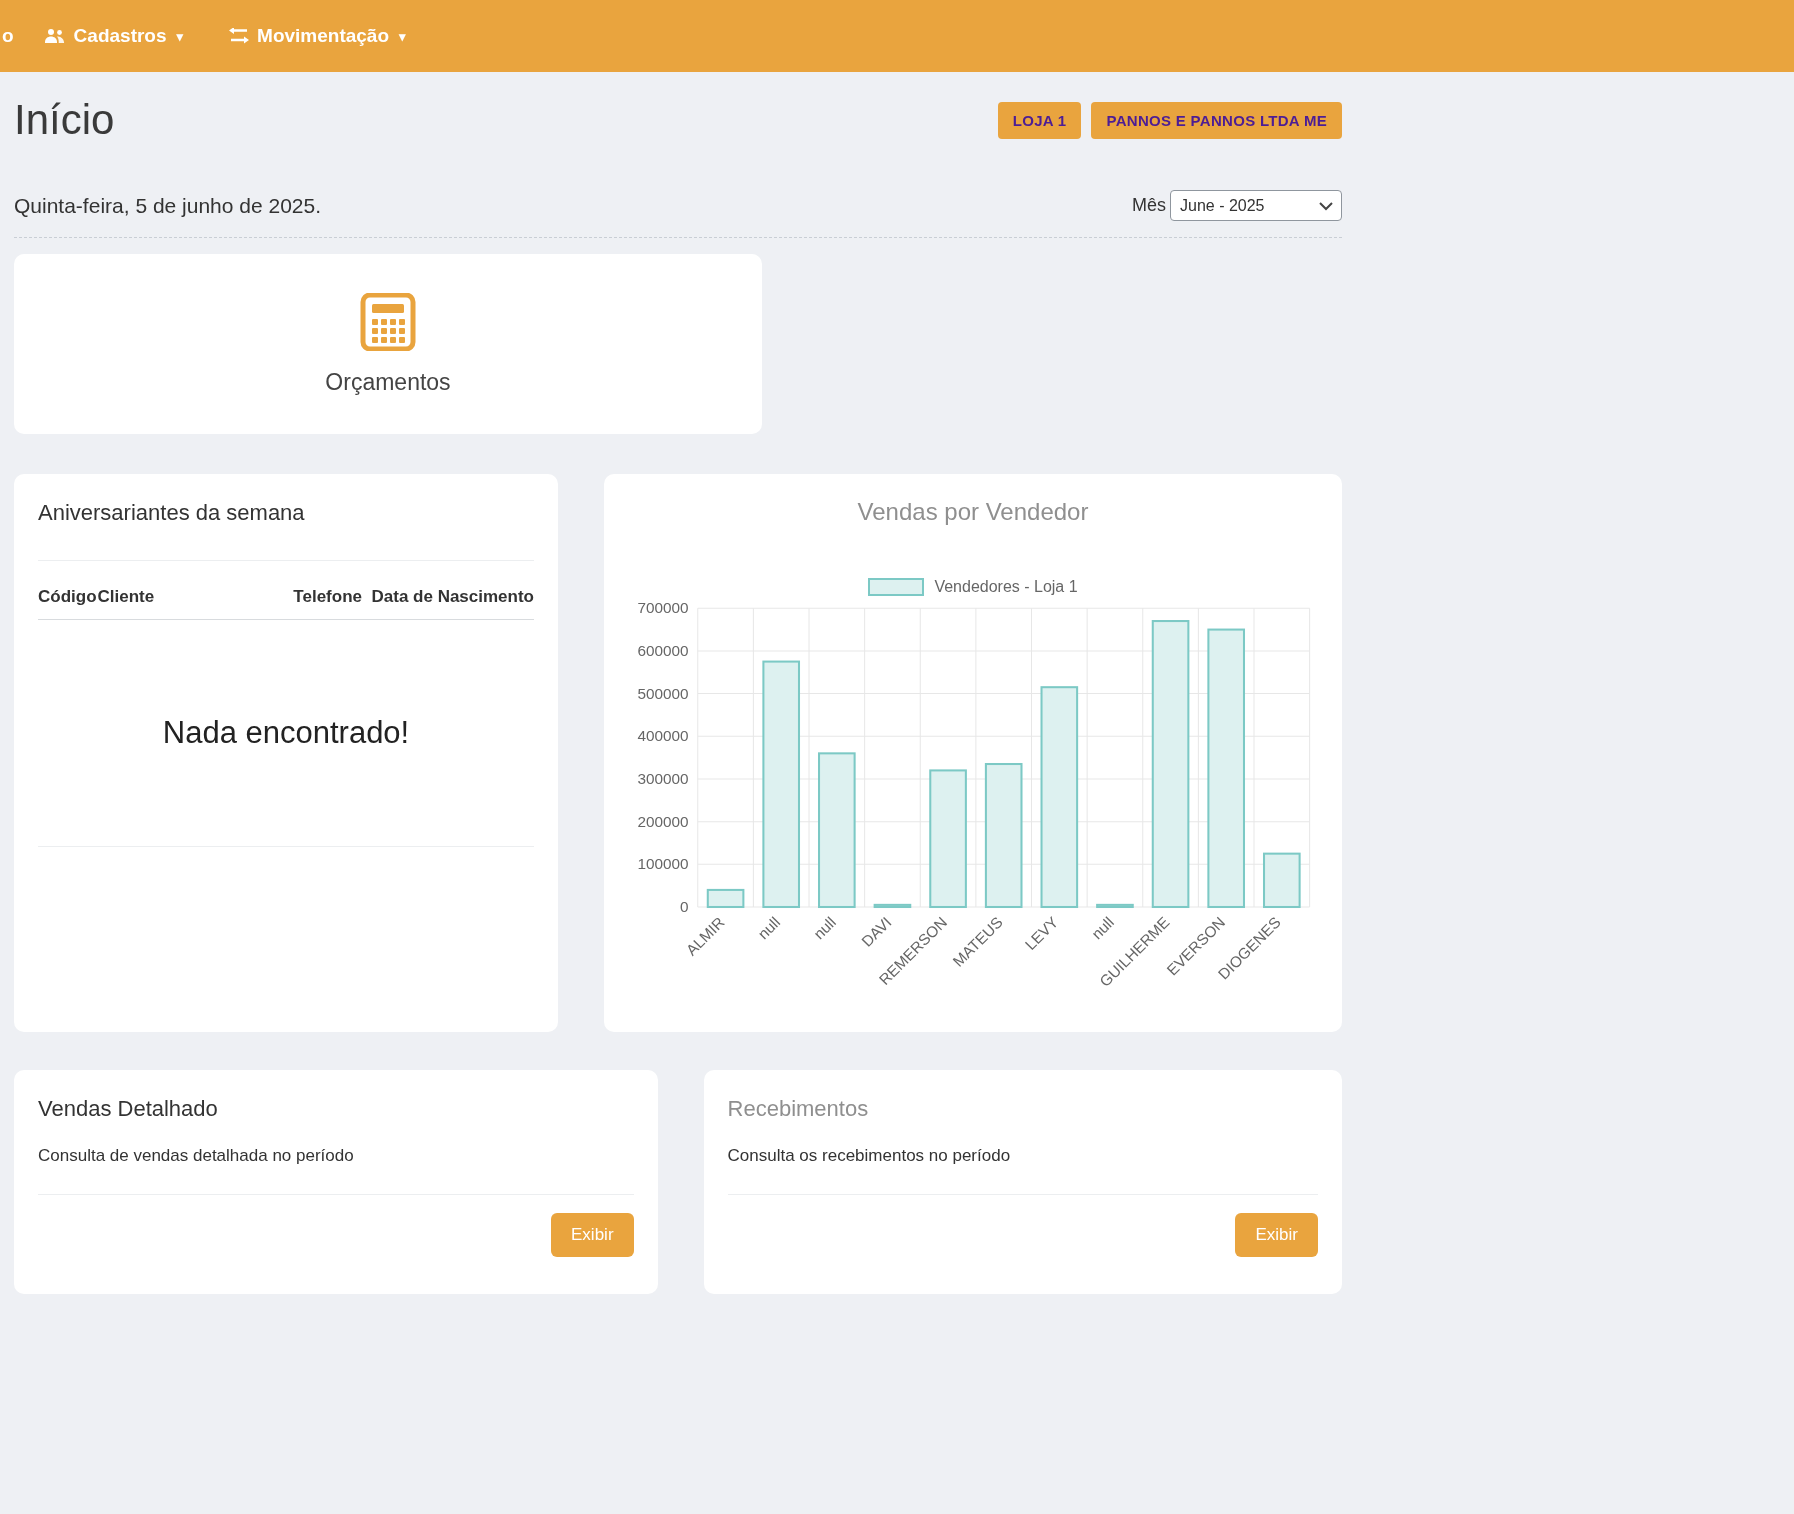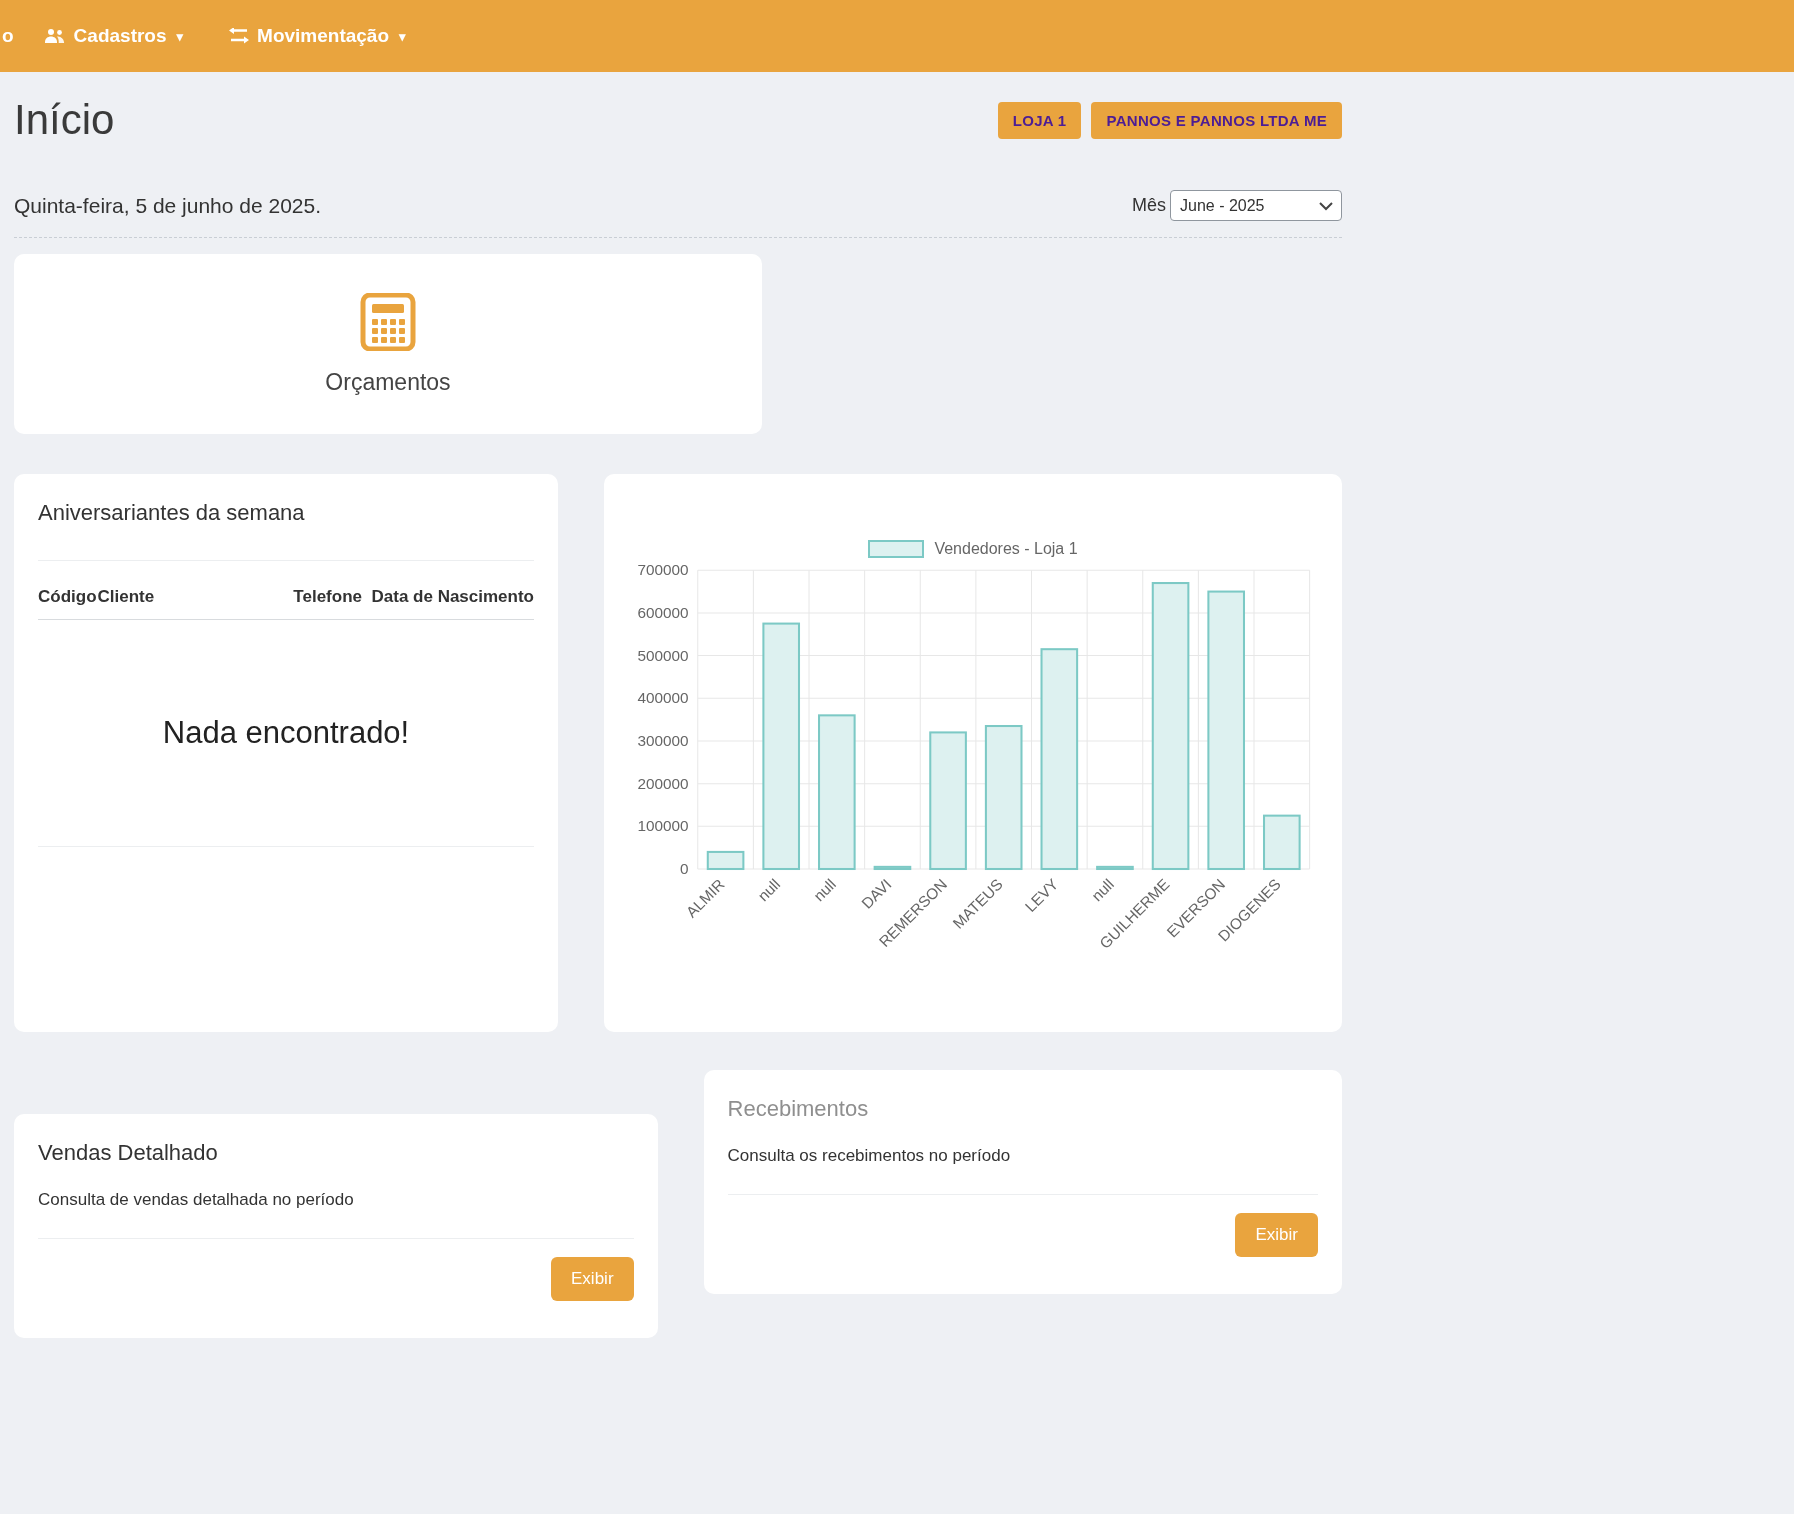--- a/index.html
+++ b/index.html
@@ -159,21 +159,21 @@
   .legend-swatch {
     width: 56px; height: 18px;
     background: #ddf1f0;
     border: 2px solid #7cc9c5;
   }
   .legend-label { font-size: 16px; color: #666; }
   .chart-canvas { margin-top: 2px; }
   .chart-canvas svg { display: block; width: 706px; height: auto; }
   
   .action-card { height: 224px; padding: 20px 24px; display: flex; flex-direction: column; }
-  .action-card.left  { width: 748px; margin-top: 44px; }
+  .action-card.left  { width: 748px; }
   .action-card.right { width: 742px; }
   .card-title-gray { font-size: 22px; font-weight: 400; color: #8f8f8f; margin-top: 8px; }
   .action-desc { font-size: 17px; color: #333; margin-top: 24px; }
   .action-divider { border: none; border-top: 1px solid #eceef0; margin-top: 28px; }
   .action-footer {
     flex: 1;
     display: flex;
     align-items: center;
     justify-content: flex-end;
   }
@@ -277,20 +277,21 @@
         <span class="col-codigo">Código</span>
         <span class="col-cliente">Cliente</span>
         <span class="col-telefone">Telefone</span>
         <span class="col-nasc">Data de Nascimento</span>
       </div>
       <div class="bday-empty">Nada encontrado!</div>
       <hr class="divider" style="margin-top:0">
     </section>
 
     <section class="card chart-card">
+      <h2 class="chart-title">Vendas por Vendedor</h2>
       <div class="legend-row">
         <span class="legend-swatch"></span>
         <span class="legend-label">Vendedores - Loja 1</span>
       </div>
       <div class="chart-canvas">
           <svg viewBox="0 0 690 420">
             <line x1="76" y1="302" x2="674" y2="302" stroke="#e7e7e7" stroke-width="1"></line>
             <text x="67" y="307" text-anchor="end" fill="#666666" font-size="15" font-family="&quot;Liberation Sans&quot;, sans-serif">0</text>
             <line x1="76" y1="260.2857142857143" x2="674" y2="260.2857142857143" stroke="#e7e7e7" stroke-width="1"></line>
             <text x="67" y="265.2857142857143" text-anchor="end" fill="#666666" font-size="15" font-family="&quot;Liberation Sans&quot;, sans-serif">100000</text>

